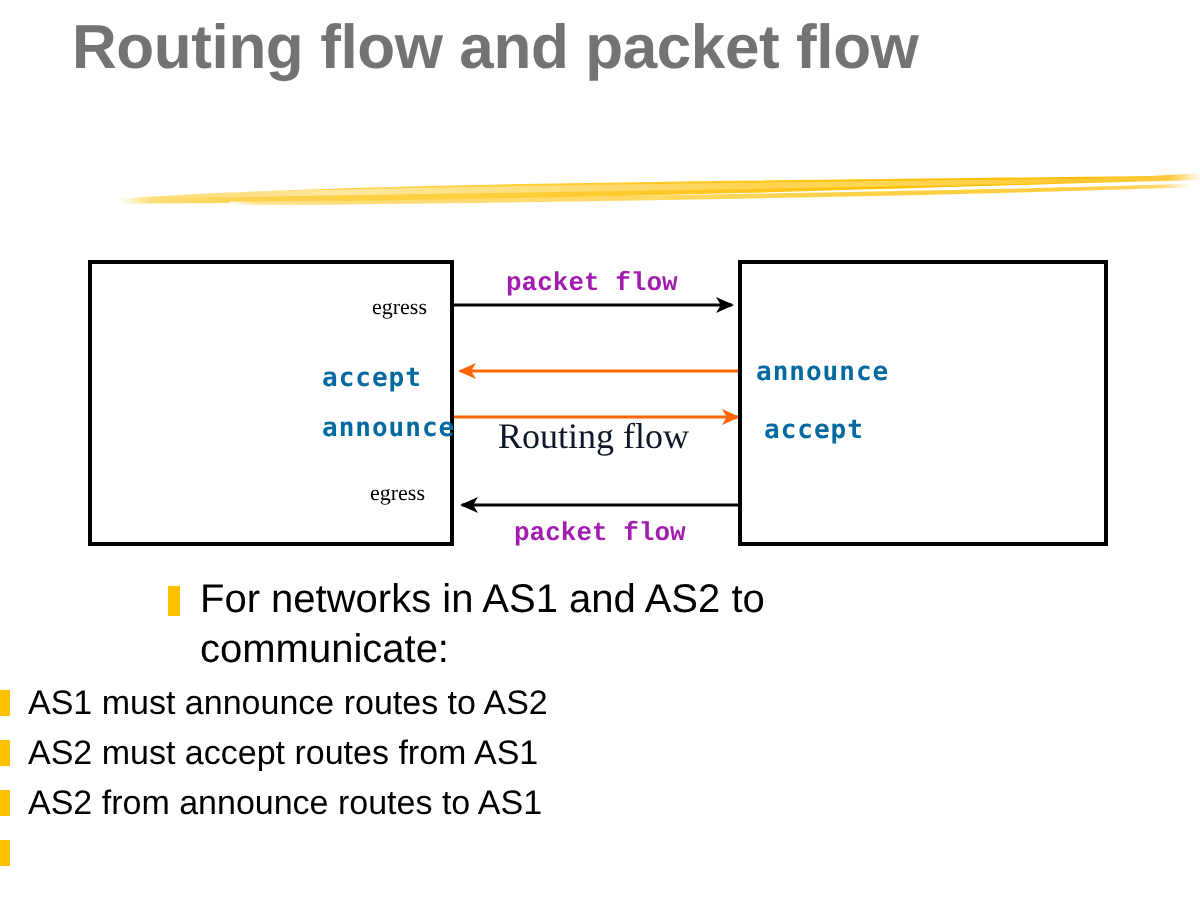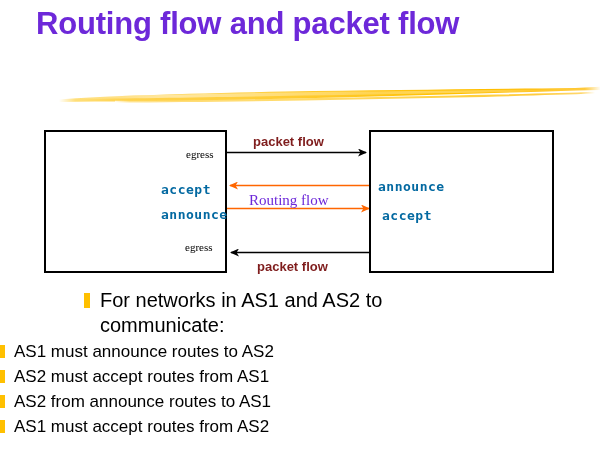--- a/index.html
+++ b/index.html
@@ -20,21 +20,21 @@
   
   #slide-title {
     position: absolute;
     left: 36px;
     top: 6px;
     width: 520px;
     font-family: "Liberation Sans", sans-serif;
     font-weight: bold;
     font-size: 31px;
     line-height: 36px;
-    color: #6d28d9;
+    color: #737373;
     letter-spacing: -0.2px;
   }
 
   
   #brush-stroke {
     position: absolute;
     left: 55px;
     top: 84px;
     width: 548px;
     height: 22px;
@@ -94,29 +94,30 @@
   }
   #egress-label  { left: 186px; top: 148px; }
   #ingress-label { left: 185px; top: 241px; }
 
   
   .flow-caption {
     position: absolute;
     white-space: nowrap;
   }
   .caption-packet {
-    font-family: Liberation Sans, sans-serif;
+    font-family: Liberation Mono, monospace;
     font-weight: bold;
     font-size: 13px;
-    color: #7f1d1d;
+    color: #a21caf;
   }
   .caption-routing {
     font-family: "Liberation Serif", serif;
-    font-size: 15px;
-    color: #6d28d9;
+    font-size: 18px;
+    color: #0f172a;
+    margin-top: 16px;
   }
   #packet-flow-top    { left: 253px; top: 134px; }
   #packet-flow-bottom { left: 257px; top: 259px; }
   #routing-flow-label { left: 249px; top: 192px; }
 
   
   #bullet-list {
     position: absolute;
     left: 0;
     top: 286px;
@@ -246,16 +247,15 @@
     <span class="bullet-text">AS2 must accept routes from AS1</span>
   </div>
 
   <div class="bullet-row level2">
     <span class="bullet-marker"></span>
     <span class="bullet-text">AS2 from announce routes to AS1</span>
   </div>
 
   <div class="bullet-row level2">
     <span class="bullet-marker"></span>
-    <span class="bullet-text">AS1 must accept routes from AS2</span>
   </div>
 
 </div>
 
 </body></html>

